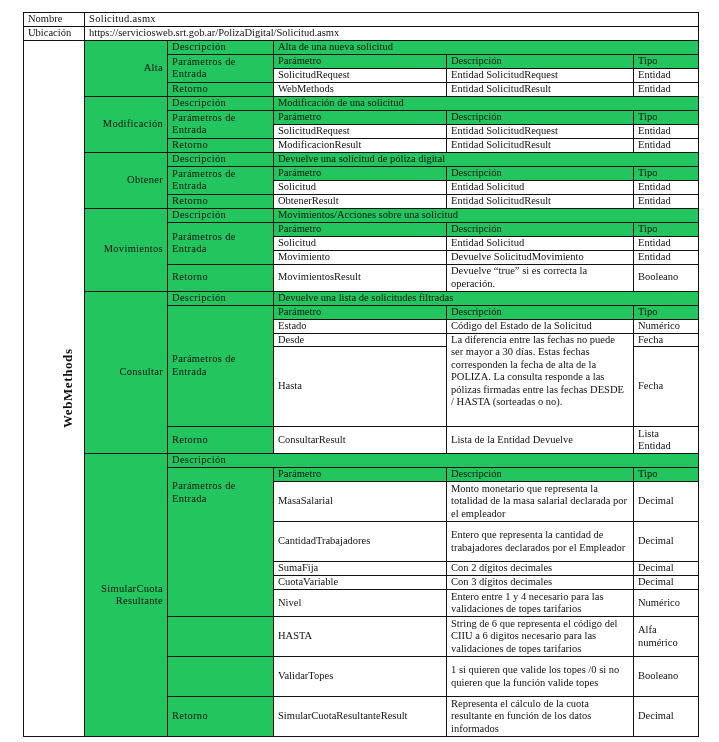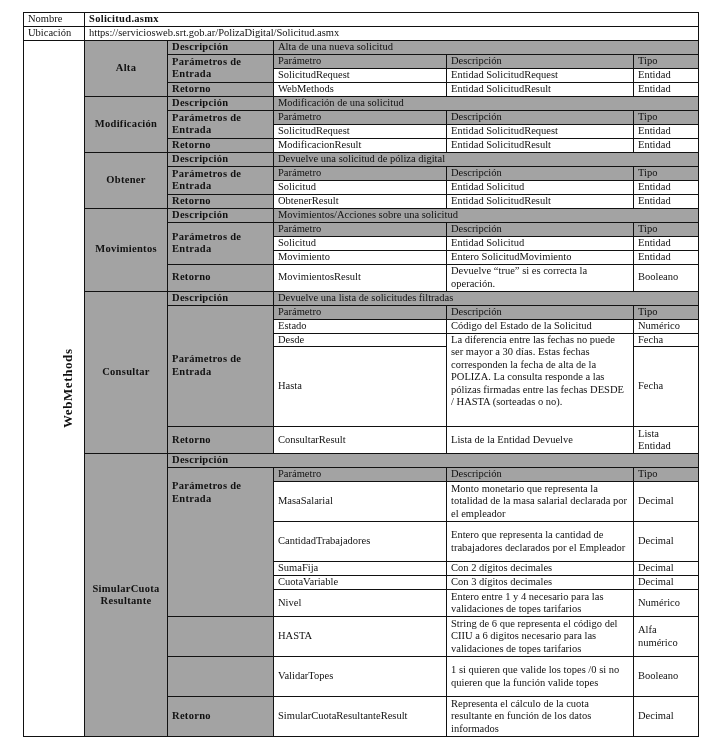--- a/index.html
+++ b/index.html
@@ -1,22 +1,22 @@
 <!DOCTYPE html>
 <html><head>
 <meta charset="utf-8">
 <style>
   html, body { margin:0; padding:0; background:#ffffff; }
   body { width:719px; height:742px; position:relative; overflow:hidden;
          font-family:"Liberation Serif","DejaVu Serif",serif; font-size:10.5px; color:#111; }
   table.doc { position:absolute; left:23px; top:12px; border-collapse:collapse; table-layout:fixed; width:675px; }
   table.doc td { border:1px solid #111; padding:0 4px; vertical-align:middle; line-height:12.5px; overflow:hidden; }
-  .g { background:#a3a3a3; }
-  .b { font-weight:bold; letter-spacing:0.3px; }
-  .c { text-align:center; }
+  .g { background:#22c55e; }
+  .b { font-weight:normal; letter-spacing:0.3px; }
+  .c { text-align:right; }
   .vert { background:#ffffff; text-align:center; }
   .vert span { display:inline-block; transform:rotate(-90deg); white-space:nowrap; font-weight:bold; font-size:13px; letter-spacing:0.6px; }
   .nob-r { border-right:none !important; }
   .nob-l { border-left:none !important; }
 </style>
 </head>
 <body>
 
 <table class="doc">
   <colgroup>
@@ -119,21 +119,21 @@
     <td class="g">Descripción</td>
     <td class="g">Tipo</td>
   </tr>
   <tr style="height:14px">
     <td>Solicitud</td>
     <td>Entidad Solicitud</td>
     <td>Entidad</td>
   </tr>
   <tr style="height:14px">
     <td>Movimiento</td>
-    <td>Entero SolicitudMovimiento</td>
+    <td>Devuelve SolicitudMovimiento</td>
     <td>Entidad</td>
   </tr>
   <tr style="height:27px">
     <td class="g b">Retorno</td>
     <td>MovimientosResult</td>
     <td>Devuelve “true” si es correcta la operación.</td>
     <td>Booleano</td>
   </tr>
 
   <tr style="height:14px">

